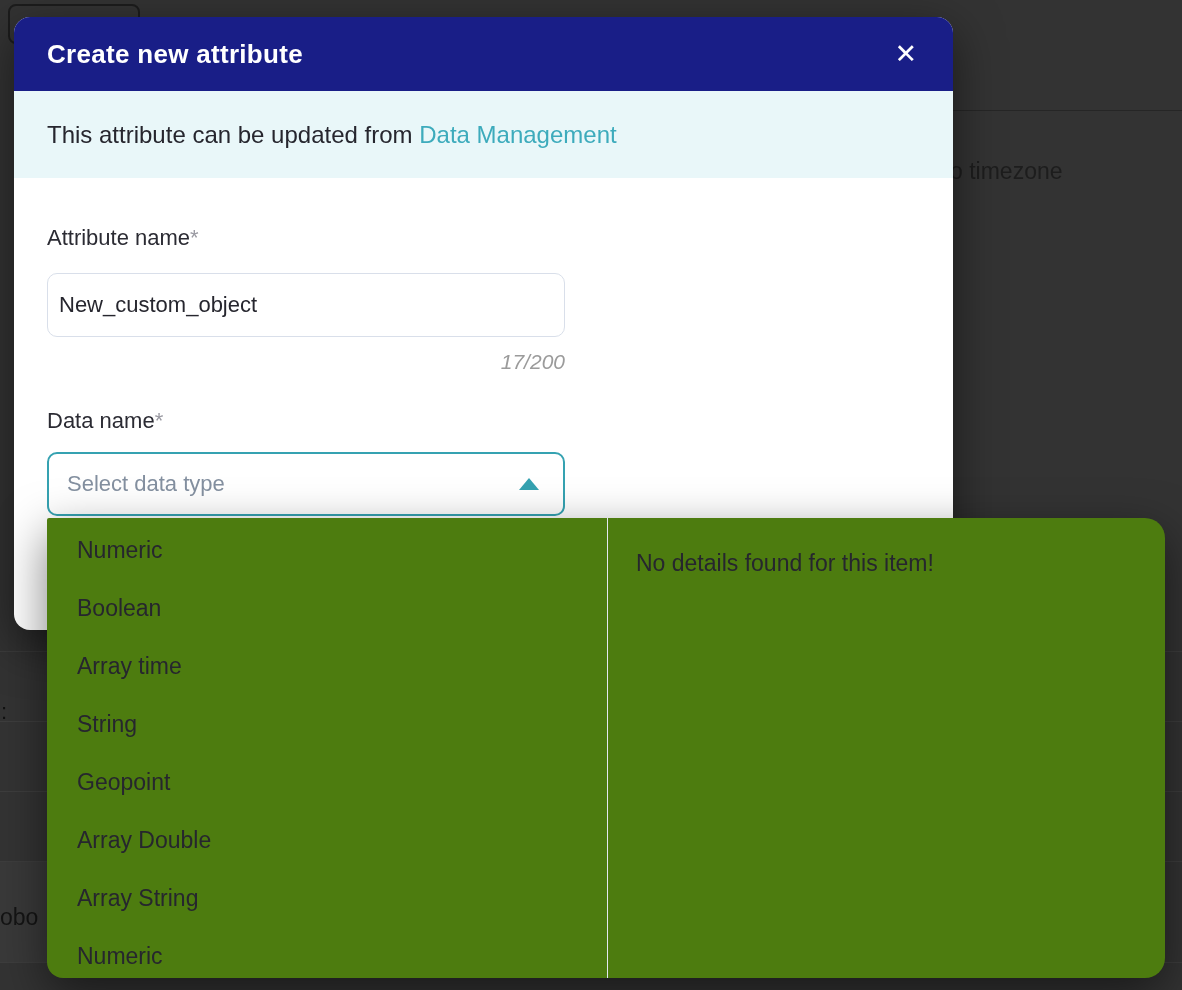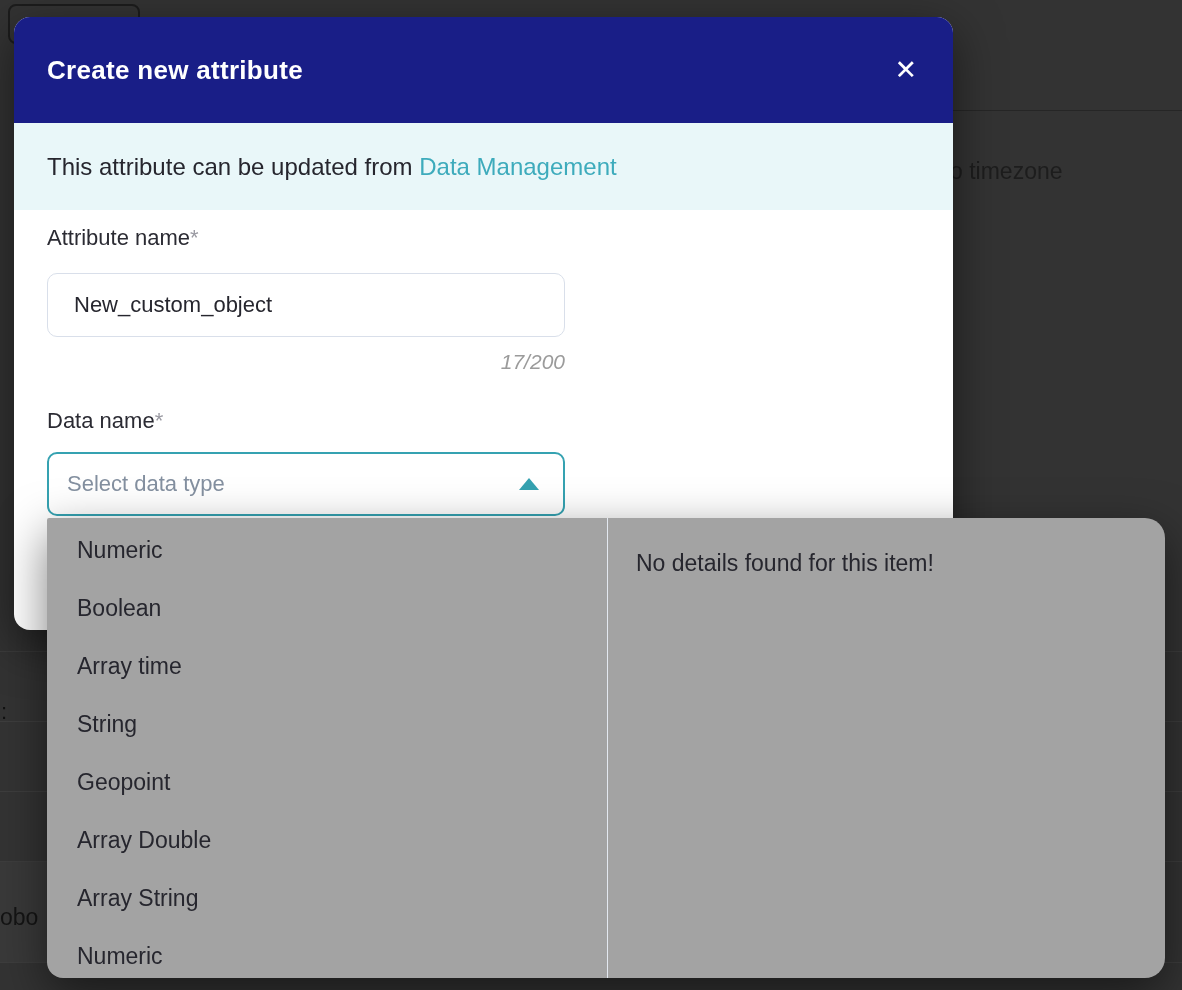--- a/index.html
+++ b/index.html
@@ -25,21 +25,21 @@
   .bg-colon{position:absolute;left:1px;top:699px;font-size:22px;color:rgba(0,0,0,0.65);}
   .bg-obo{position:absolute;left:0px;top:884px;font-size:23px;color:rgba(0,0,0,0.65);margin-top:20px;}
 
   
   .modal{
     position:absolute;left:14px;top:17px;width:939px;height:613px;
     background:#ffffff;border-radius:16px;z-index:1;
     box-shadow:0 14px 48px rgba(0,0,0,0.5);
   }
   .modal-header{
-    height:106px;background:#191E87;border-radius:16px 16px 0 0;
+    height:74px;background:#191E87;border-radius:16px 16px 0 0;
     display:flex;align-items:center;padding:0 36px 0 33px;box-sizing:border-box;
   }
   .modal-title{font-size:26px;font-weight:600;color:#ffffff;letter-spacing:0.3px;}
   .modal-close{
     margin-left:auto;color:#ffffff;font-size:27px;line-height:1;
     cursor:pointer;font-weight:400;user-select:none;
   }
   .modal-banner{
     height:87px;background:#E9F7F9;display:flex;align-items:center;
     padding:0 33px;font-size:24px;color:#26262E;white-space:pre;
@@ -47,21 +47,21 @@
   .banner-link{color:#3DABBC;cursor:pointer;}
   .field-label{
     position:absolute;left:33px;font-size:22px;color:#2B2B33;white-space:nowrap;
   }
   .label-name{top:208px;}
   .label-type{top:391px;}
   .req{color:#9A9AA2;}
   .text-input{
     position:absolute;left:33px;top:256px;width:518px;height:64px;
     box-sizing:border-box;border:1.5px solid #D9DFEA;border-radius:10px;
-    font-size:22px;color:#26262E;padding:0 26px;outline:none;
+    font-size:22px;color:#26262E;padding:0 11px;outline:none;
     font-family:"Liberation Sans", sans-serif;background:#fff;
   }
   .char-counter{
     position:absolute;left:33px;top:333px;width:518px;text-align:right;
     font-size:21px;color:#9B9B9B;font-style:italic;
   }
   .select-box{
     position:absolute;left:33px;top:435px;width:518px;height:64px;
     box-sizing:border-box;border:2px solid #35A2B1;border-radius:10px;
     display:flex;align-items:center;padding:0 24px 0 18px;cursor:pointer;background:#fff;
@@ -69,21 +69,21 @@
   .select-placeholder{font-size:22px;color:#8490A0;}
   .select-caret{
     margin-left:auto;width:0;height:0;
     border-left:10px solid transparent;border-right:10px solid transparent;
     border-bottom:12px solid #35A2B1;
   }
 
   
   .dropdown-panel{
     position:absolute;left:47px;top:518px;width:1118px;height:460px;
-    background:#a3a3a3;border-radius:2px 20px 20px 16px;z-index:2;
+    background:#4d7c0f;border-radius:2px 20px 20px 16px;z-index:2;
     box-shadow:0 16px 48px rgba(0,0,0,0.5);
     display:flex;overflow:hidden;
   }
   .option-list{width:560px;padding-top:3px;box-sizing:border-box;}
   .option-item{
     height:58px;display:flex;align-items:center;padding-left:30px;
     font-size:23px;color:#26262E;cursor:pointer;
   }
   .detail-pane{
     flex:1;border-left:1.5px solid #E3E8F0;

